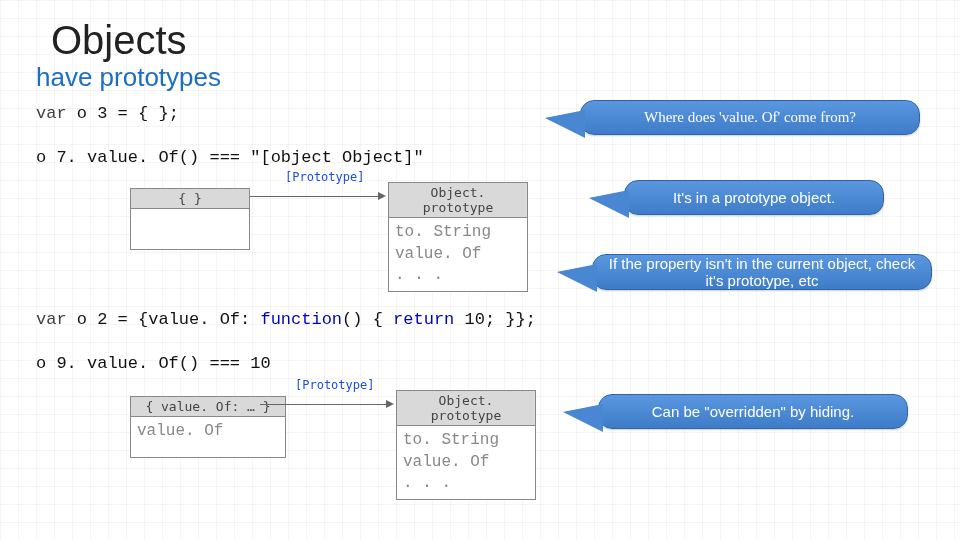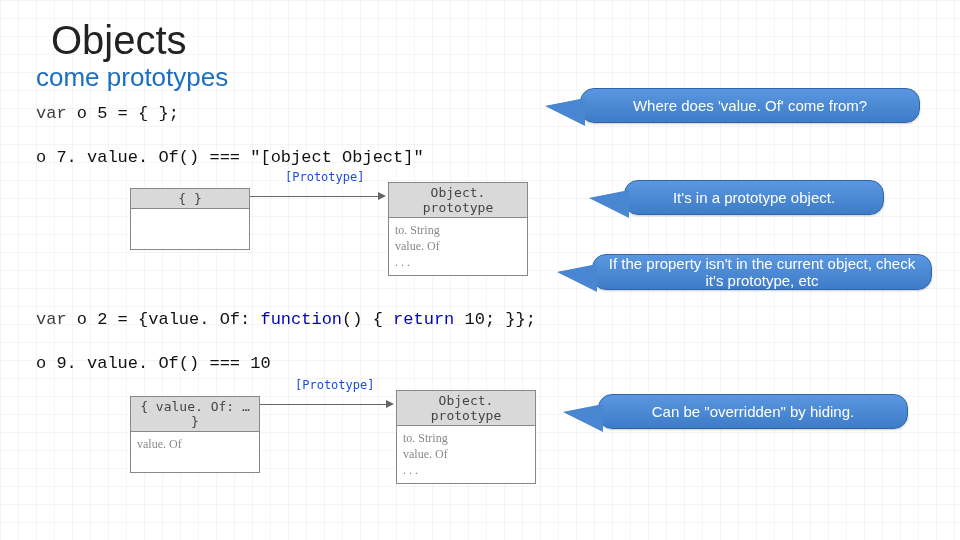--- a/index.html
+++ b/index.html
@@ -23,48 +23,48 @@
   .line3 { position: absolute; left: 36px; top: 310px; }
   .line4 { position: absolute; left: 36px; top: 354px; }
 
   
   .diagram { position: absolute; }
   .d1 { left: 130px; top: 170px; width: 400px; height: 125px; }
   .d2 { left: 130px; top: 378px; width: 400px; height: 140px; }
 
   .box-outer { position: absolute; border: 1px solid #888; background: #fff; }
   .box-head { border-bottom: 1px solid #888; background: #d9d9d9; text-align: center; font-family: Consolas, monospace; font-size: 13px; color: #444; padding: 2px 6px; }
-  .box-body { font-family: Liberation Serif, serif; font-size: 12px; color: #888; padding: 4px 6px; line-height: 1.35; min-height: 40px; }
+  .box-body { font-family: Liberation Mono, monospace; font-size: 16px; color: #888; padding: 4px 6px; line-height: 1.35; min-height: 40px; }
   .box-body-dim { color: #bbb; }
 
   .proto-label { position: absolute; font-family: Consolas, monospace; font-size: 12px; color: #1d4ed8; }
   .arrow-line { position: absolute; height: 0; border-top: 1px solid #666; }
   .arrow-head { position: absolute; width: 0; height: 0; border-top: 4px solid transparent; border-bottom: 4px solid transparent; border-left: 8px solid #666; }
 
   
   .callout { position: absolute; background: #4f8ad6; background: linear-gradient(#5a97e0, #3f7cc8); border: 1px solid #2f65a8; border-radius: 14px; color: #fff; font-size: 15px; padding: 8px 14px; text-align: center; box-shadow: 0 1px 2px rgba(0,0,0,0.2); }
   .callout-tail { position: absolute; width: 0; height: 0; }
   
   .tail-left { border-top: 8px solid transparent; border-bottom: 20px solid transparent; border-right: 40px solid #4a87d2; left: -36px; top: 50%; margin-top: -8px; }
   .tail-left::after { content:""; position:absolute; left:1px; top:-7px; border-top:7px solid transparent; border-bottom:18px solid transparent; border-right:38px solid #4a87d2; }
 
-  .c1 { left: 580px; top: 88px; width: 340px; }
+  .c1 { left: 580px; top: 100px; width: 340px; font-family: Liberation Serif, serif; }
   .c2 { left: 624px; top: 180px; width: 260px; }
   .c3 { left: 592px; top: 254px; width: 340px; }
   .c4 { left: 598px; top: 394px; width: 310px; }
 
   .c3 { padding: 0 14px; }
 </style>
 </head>
 <body>
 
 <div class="title">Objects</div>
-<div class="subtitle">come prototypes</div>
+<div class="subtitle">have prototypes</div>
 
-<div class="code line1"><span class="kw">var</span><span> o 5 = { };</span></div>
+<div class="code line1"><span class="kw">var</span><span> o 3 = { };</span></div>
 <div class="code line2">o 7. value. Of() === "[object Object]"</div>
 <div class="code line3"><span class="kw">var</span><span> o 2 = {value. Of: </span><span class="fn">function</span><span>() { </span><span class="ret">return</span><span> 10; }};</span></div>
 <div class="code line4">o 9. value. Of() === 10</div>
 
 <div class="diagram d1">
   <div class="box-outer" style="left:0; top:18px; width:120px;">
     <div class="box-head">{ }</div>
     <div class="box-body box-body-dim"></div>
   </div>
   <div class="proto-label" style="left:155px; top:0;">[Prototype]</div>
@@ -72,21 +72,21 @@
   <div class="arrow-head" style="left:248px; top:22px;"></div>
   <div class="box-outer" style="left:258px; top:12px; width:140px;">
     <div class="box-head">Object. prototype</div>
     <div class="box-body" style="white-space:pre;">to. String
 value. Of
 . . .</div>
   </div>
 </div>
 
 <div class="diagram d2">
-  <div class="box-outer" style="left:0; top:18px; width:130px;">
+  <div class="box-outer" style="left:0; top:18px; width:156px;">
     <div class="box-head">{ value. Of: … }</div>
     <div class="box-body" style="white-space:pre;">value. Of</div>
   </div>
   <div class="proto-label" style="left:165px; top:0;">[Prototype]</div>
   <div class="arrow-line" style="left:130px; top:26px; width:128px;"></div>
   <div class="arrow-head" style="left:256px; top:22px;"></div>
   <div class="box-outer" style="left:266px; top:12px; width:140px;">
     <div class="box-head">Object. prototype</div>
     <div class="box-body" style="white-space:pre;">to. String
 value. Of

